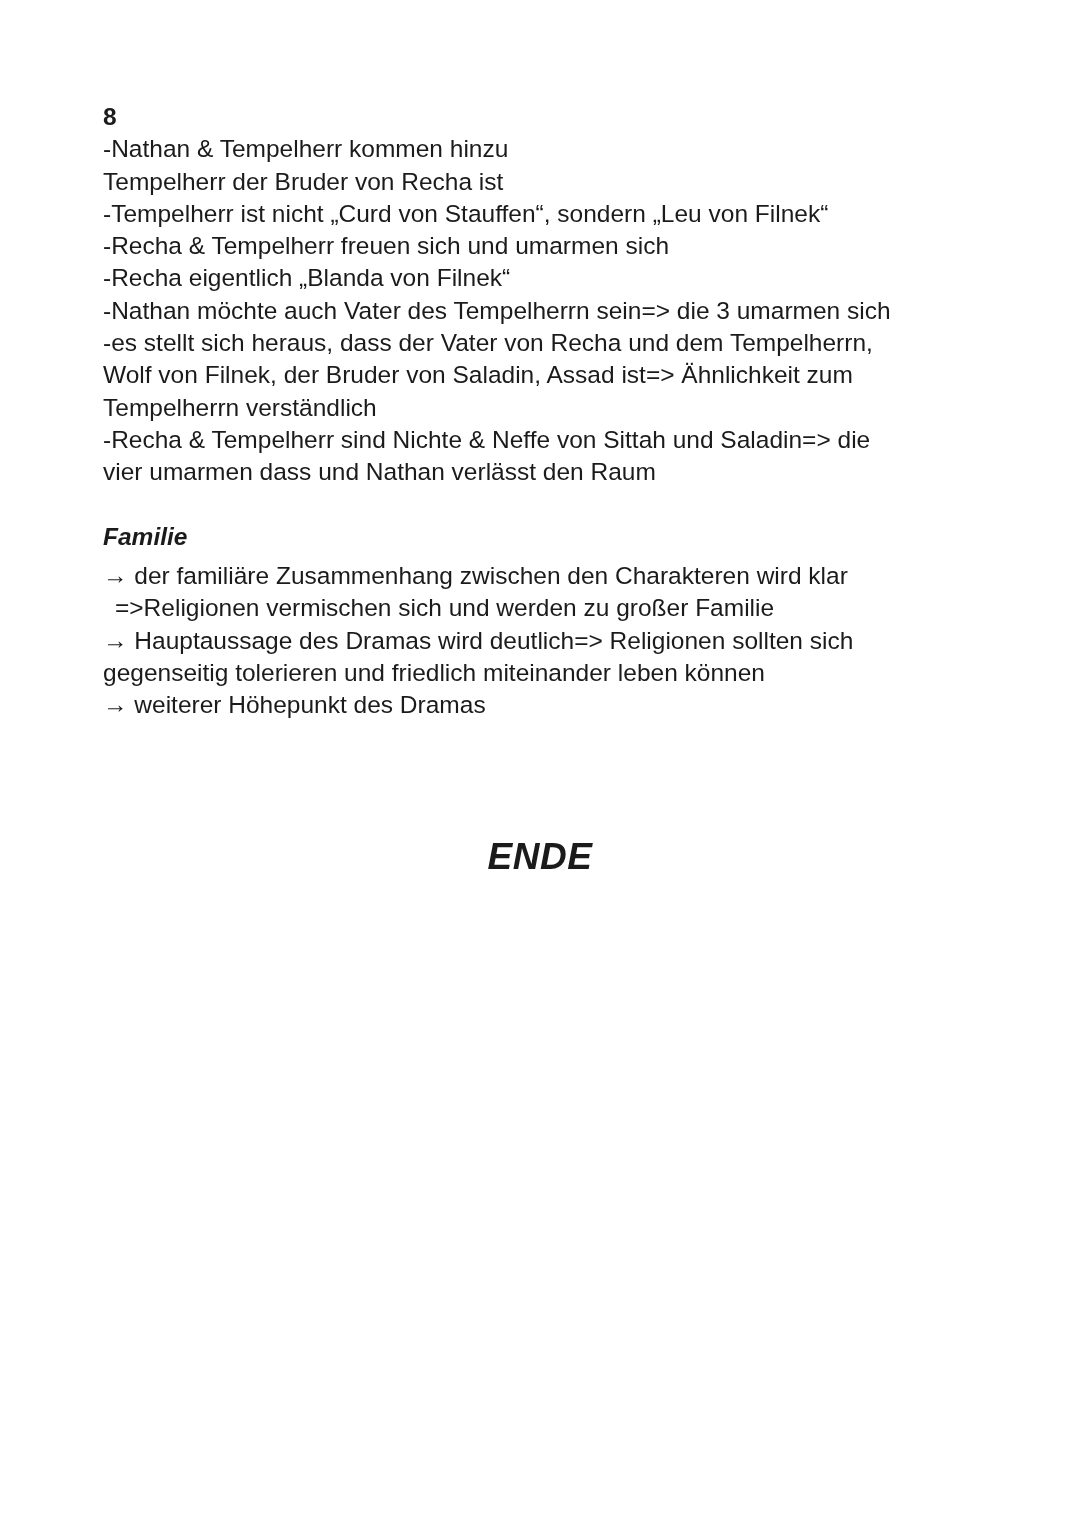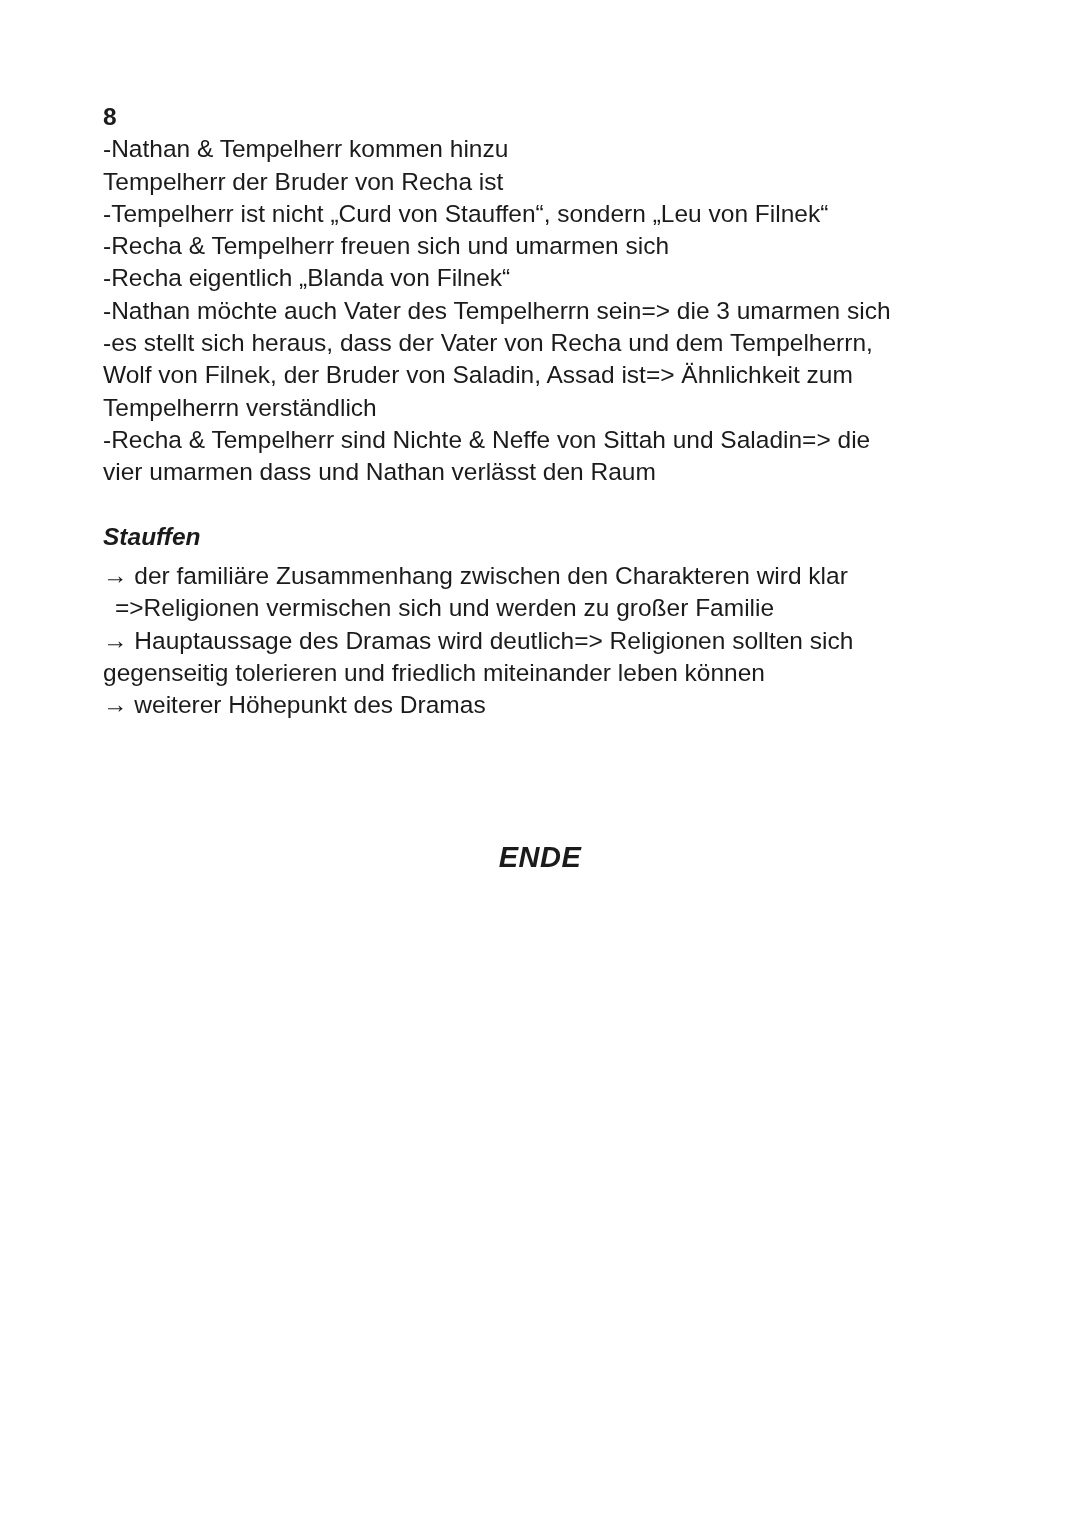--- a/index.html
+++ b/index.html
@@ -37,21 +37,21 @@
     margin-top: 32.3px;
     margin-bottom: 7px;
   }
   .indent {
     padding-left: 12px;
   }
   .ende {
     width: 874px;
     margin-top: 118px;
     text-align: center;
-    font-size: 29px;
+    font-size: 37px;
     line-height: 34px;
     font-weight: bold;
     font-style: italic;
     letter-spacing: 0.5px;
     white-space: nowrap;
   }
 </style>
 </head>
 <body>
 
@@ -65,21 +65,21 @@
     <div class="line">-Tempelherr ist nicht „Curd von Stauffen“, sondern „Leu von Filnek“</div>
     <div class="line">-Recha &amp; Tempelherr freuen sich und umarmen sich</div>
     <div class="line">-Recha eigentlich „Blanda von Filnek“</div>
     <div class="line">-Nathan möchte auch Vater des Tempelherrn sein=&gt; die 3 umarmen sich</div>
     <div class="line">-es stellt sich heraus, dass der Vater von Recha und dem Tempelherrn,</div>
     <div class="line">Wolf von Filnek, der Bruder von Saladin, Assad ist=&gt; Ähnlichkeit zum</div>
     <div class="line">Tempelherrn verständlich</div>
     <div class="line">-Recha &amp; Tempelherr sind Nichte &amp; Neffe von Sittah und Saladin=&gt; die</div>
     <div class="line">vier umarmen dass und Nathan verlässt den Raum</div>
 
-    <div class="line funktion-heading">Stauffen</div>
+    <div class="line funktion-heading">Familie</div>
 
     <div class="line">→ der familiäre Zusammenhang zwischen den Charakteren wird klar</div>
     <div class="line indent">=&gt;Religionen vermischen sich und werden zu großer Familie</div>
     <div class="line">→ Hauptaussage des Dramas wird deutlich=&gt; Religionen sollten sich</div>
     <div class="line">gegenseitig tolerieren und friedlich miteinander leben können</div>
     <div class="line">→ weiterer Höhepunkt des Dramas</div>
 
     <div class="ende">ENDE</div>
 
   </div>

